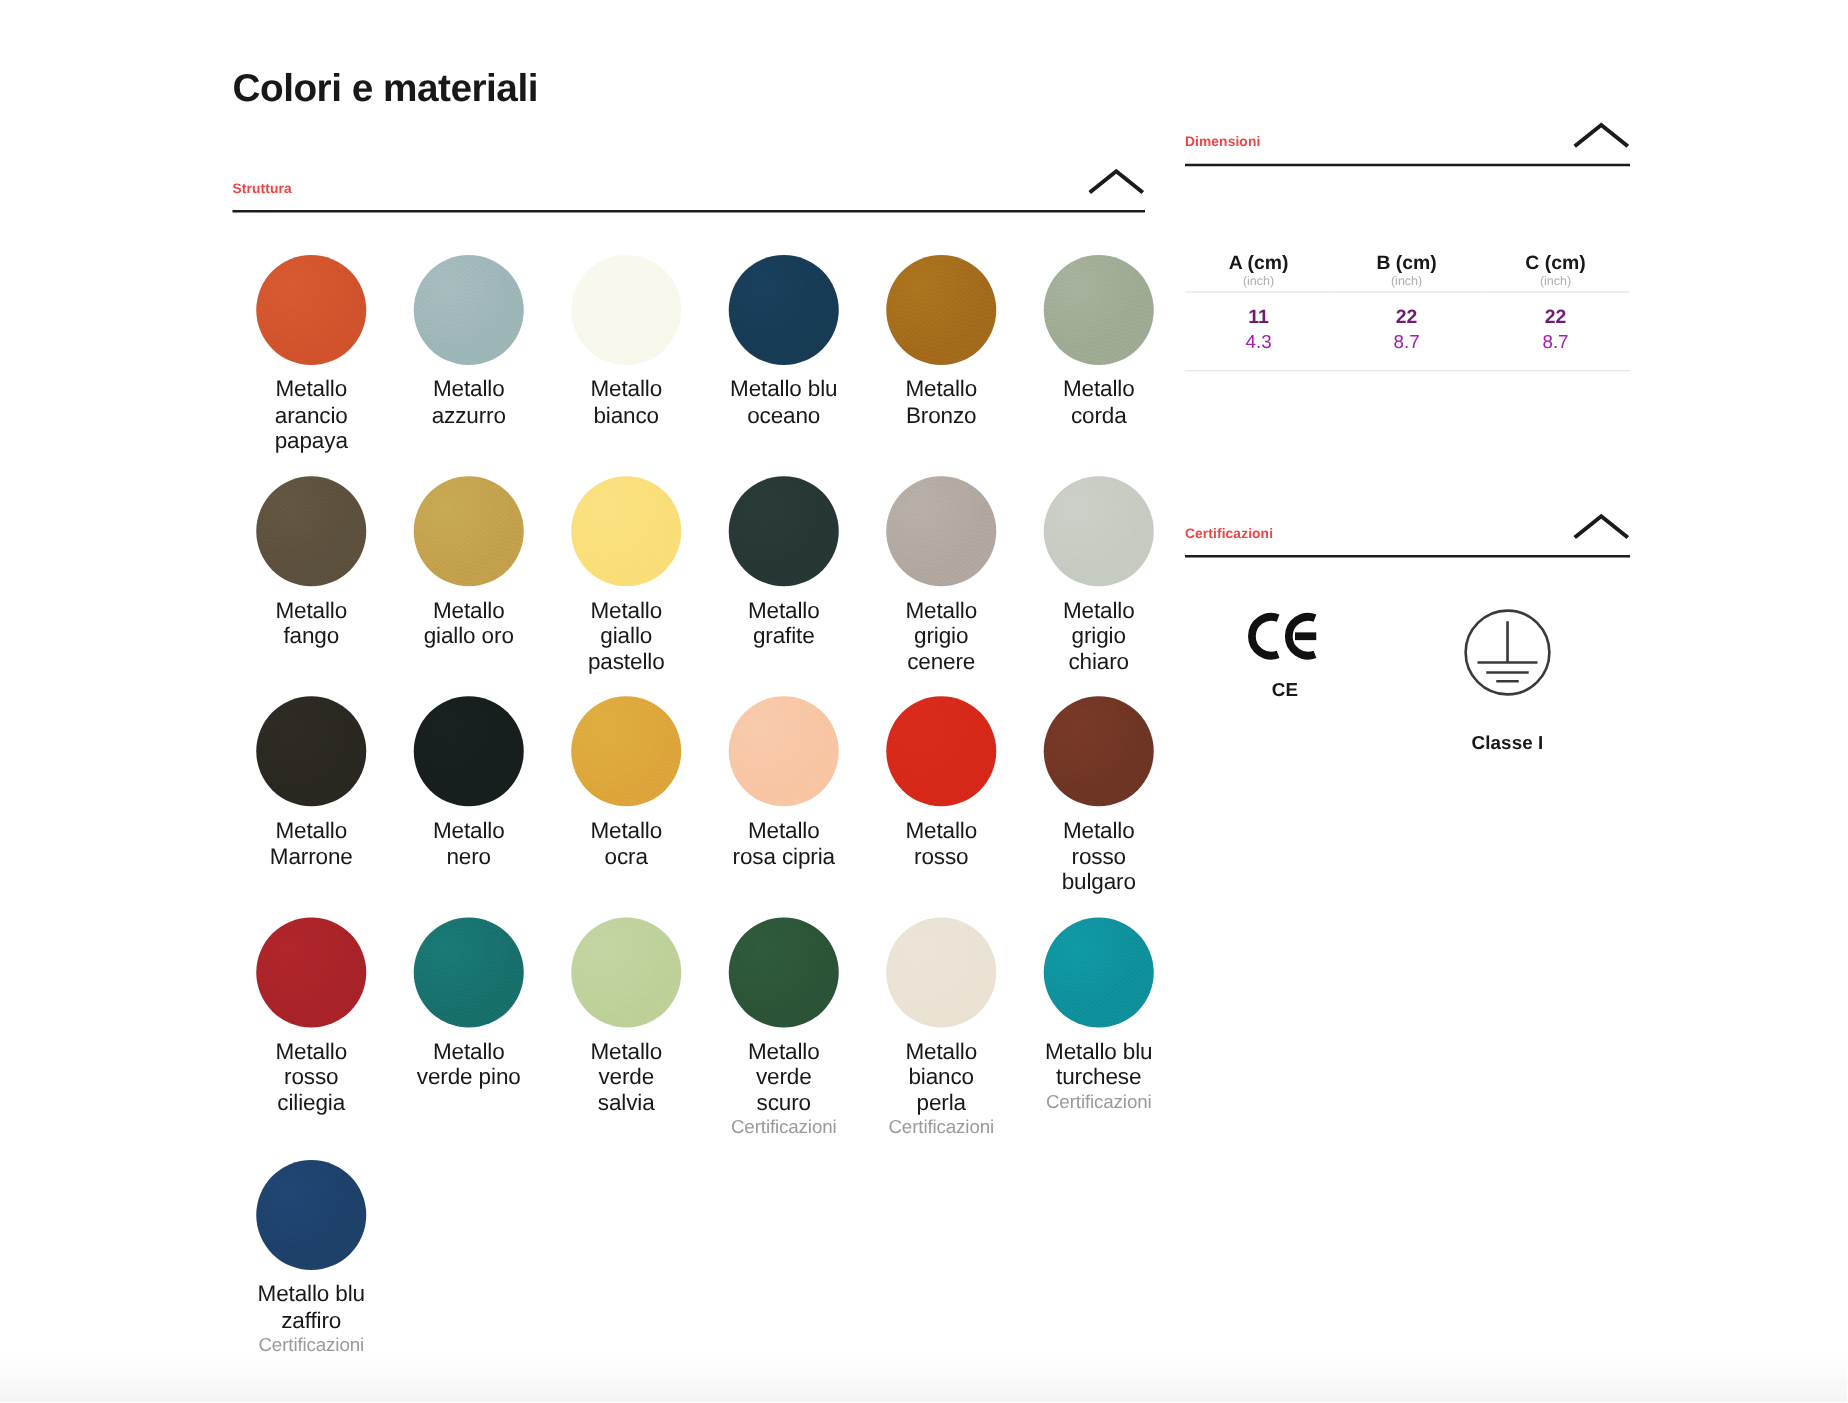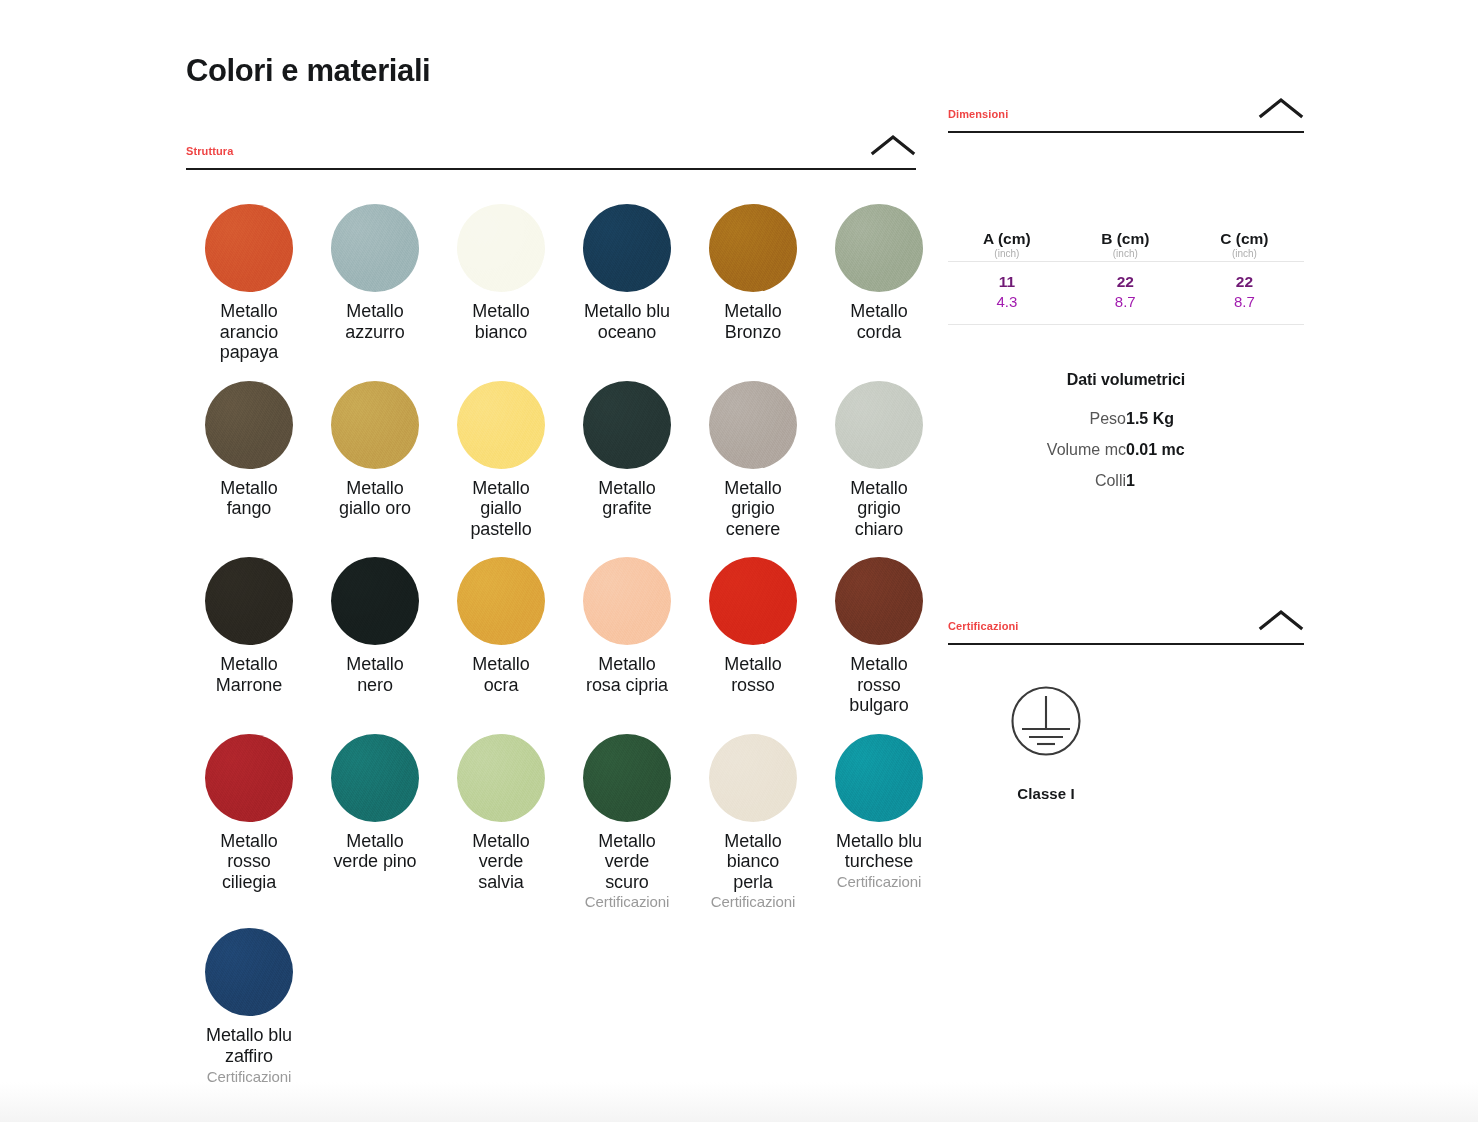--- a/index.html
+++ b/index.html
@@ -113,21 +113,21 @@
     font-size: 15px;
     line-height: 1.14;
     text-align: center;
     color: #9a9a9a;
     letter-spacing: -0.1px;
     margin-top: 1px;
   }
 
   
   .dims-wrap {
-    margin-top: 96px;
+    margin-top: 68px;
   }
   .dims-table {
     width: 100%;
     border-collapse: collapse;
   }
   .dims-table th, .dims-table td {
     text-align: center;
     padding: 0;
   }
   .dims-head-cell {
@@ -441,53 +441,44 @@
               </td>
               <td>
                 <span class="dims-val-main">22</span>
                 <span class="dims-val-sub">8.7</span>
               </td>
             </tr>
           </tbody>
         </table>
       </div>
 
-      <div class="vol-wrap">
-        <div class="vol-title">Dati volumetrici</div>
-        <table class="vol-table">
-          <tbody>
-            <tr>
-              <td class="vol-key">Peso</td>
-              <td class="vol-val">1.5 Kg</td>
-            </tr>
-            <tr>
-              <td class="vol-key">Volume mc</td>
-              <td class="vol-val">0.01 mc</td>
-            </tr>
-            <tr>
-              <td class="vol-key">Colli</td>
-              <td class="vol-val">1</td>
-            </tr>
-          </tbody>
-        </table>
-      </div>
     </div>
 
     <div class="cert-accordion">
       <div class="accordion-head">
         <span class="accordion-title">Certificazioni</span>
         <span class="chevron">
           <svg viewBox="0 0 46 24" width="46" height="24" aria-hidden="true">
             <polyline points="3,20 23,4 43,20" fill="none" stroke="#1b1b1b" stroke-width="3.2" stroke-linecap="square" stroke-linejoin="miter"></polyline>
           </svg>
         </span>
       </div>
 
       <div class="cert-body">
 
+        <div class="cert-item cert-item-ce">
+          <div class="cert-mark-ce">
+            <svg width="60" height="42" viewBox="0 0 60 42" aria-hidden="true">
+              <path d="M24.5 6.5 A15.5 15.5 0 1 0 24.5 35.5" fill="none" stroke="#111111" stroke-width="6.2" stroke-linecap="butt"></path>
+              <path d="M54 6.5 A15.5 15.5 0 1 0 54 35.5" fill="none" stroke="#111111" stroke-width="6.2" stroke-linecap="butt"></path>
+              <rect x="38" y="17.9" width="17" height="6.2" fill="#111111"></rect>
+            </svg>
+          </div>
+          <div class="cert-caption">CE</div>
+        </div>
 
         <div class="cert-item cert-item-class">
           <div class="cert-mark-class">
             <svg width="74" height="74" viewBox="0 0 74 74" aria-hidden="true">
               <circle cx="37" cy="37" r="33.5" fill="none" stroke="#3a3a3a" stroke-width="2.1"></circle>
               <line x1="37" y1="12" x2="37" y2="45" stroke="#3a3a3a" stroke-width="2.1"></line>
               <line x1="13" y1="45" x2="61" y2="45" stroke="#3a3a3a" stroke-width="2.1"></line>
               <line x1="20" y1="53" x2="54" y2="53" stroke="#3a3a3a" stroke-width="2.1"></line>
               <line x1="28" y1="60" x2="46" y2="60" stroke="#3a3a3a" stroke-width="2.1"></line>
             </svg>

